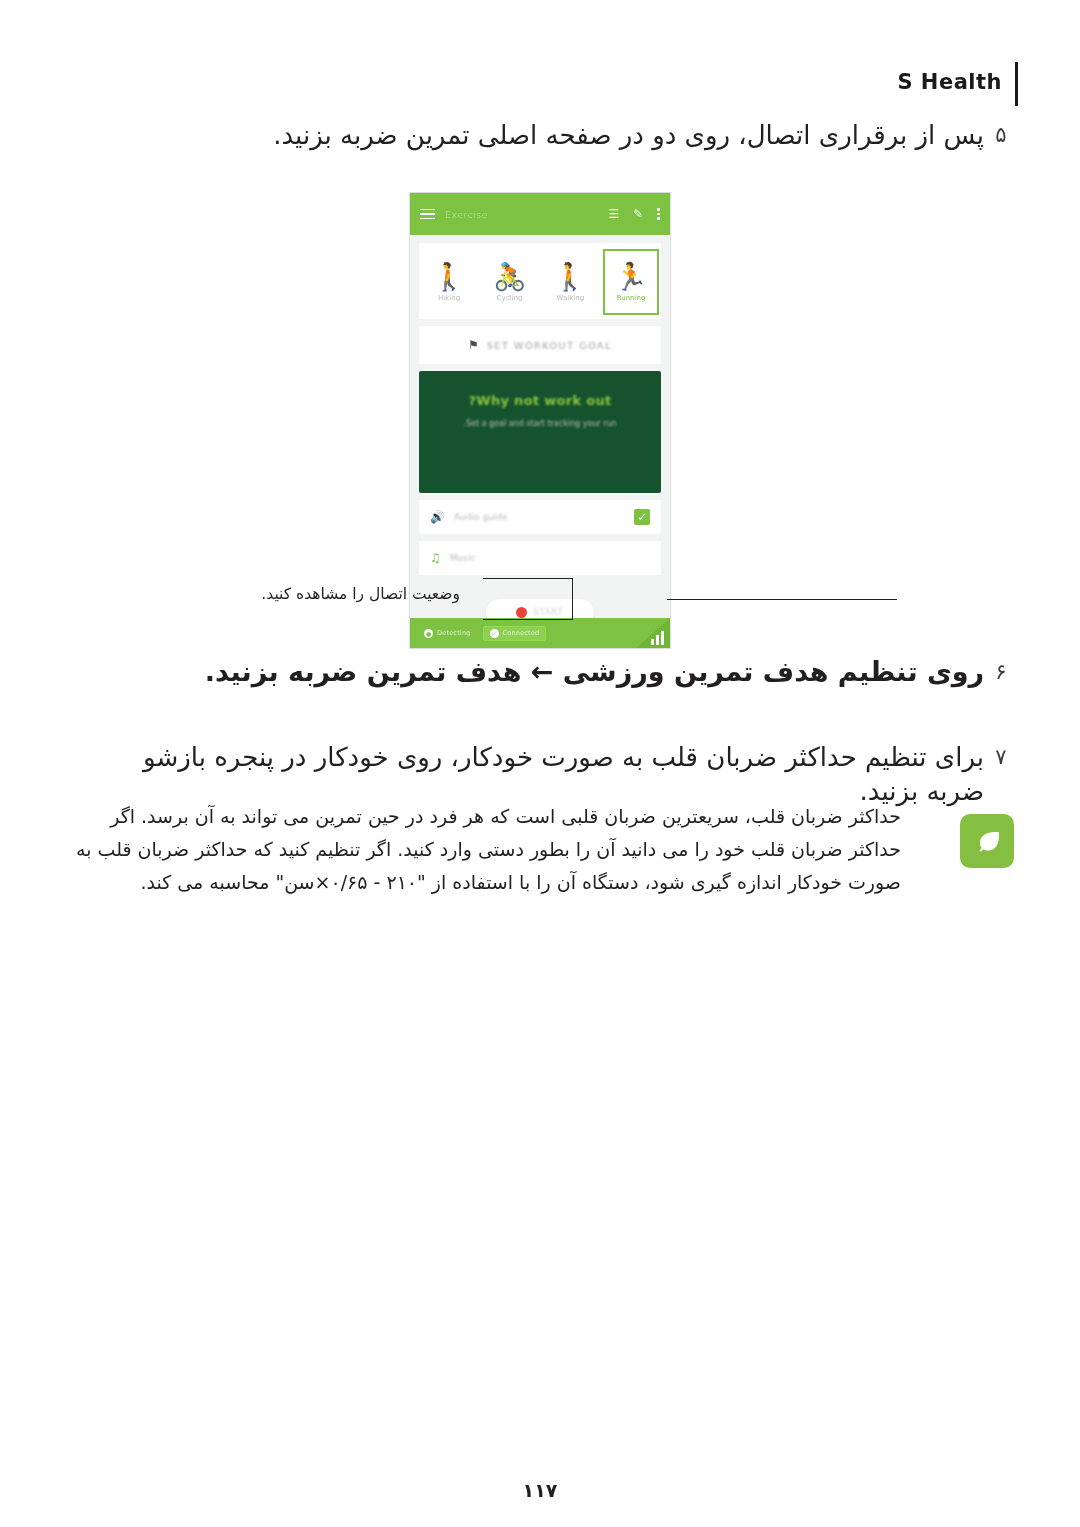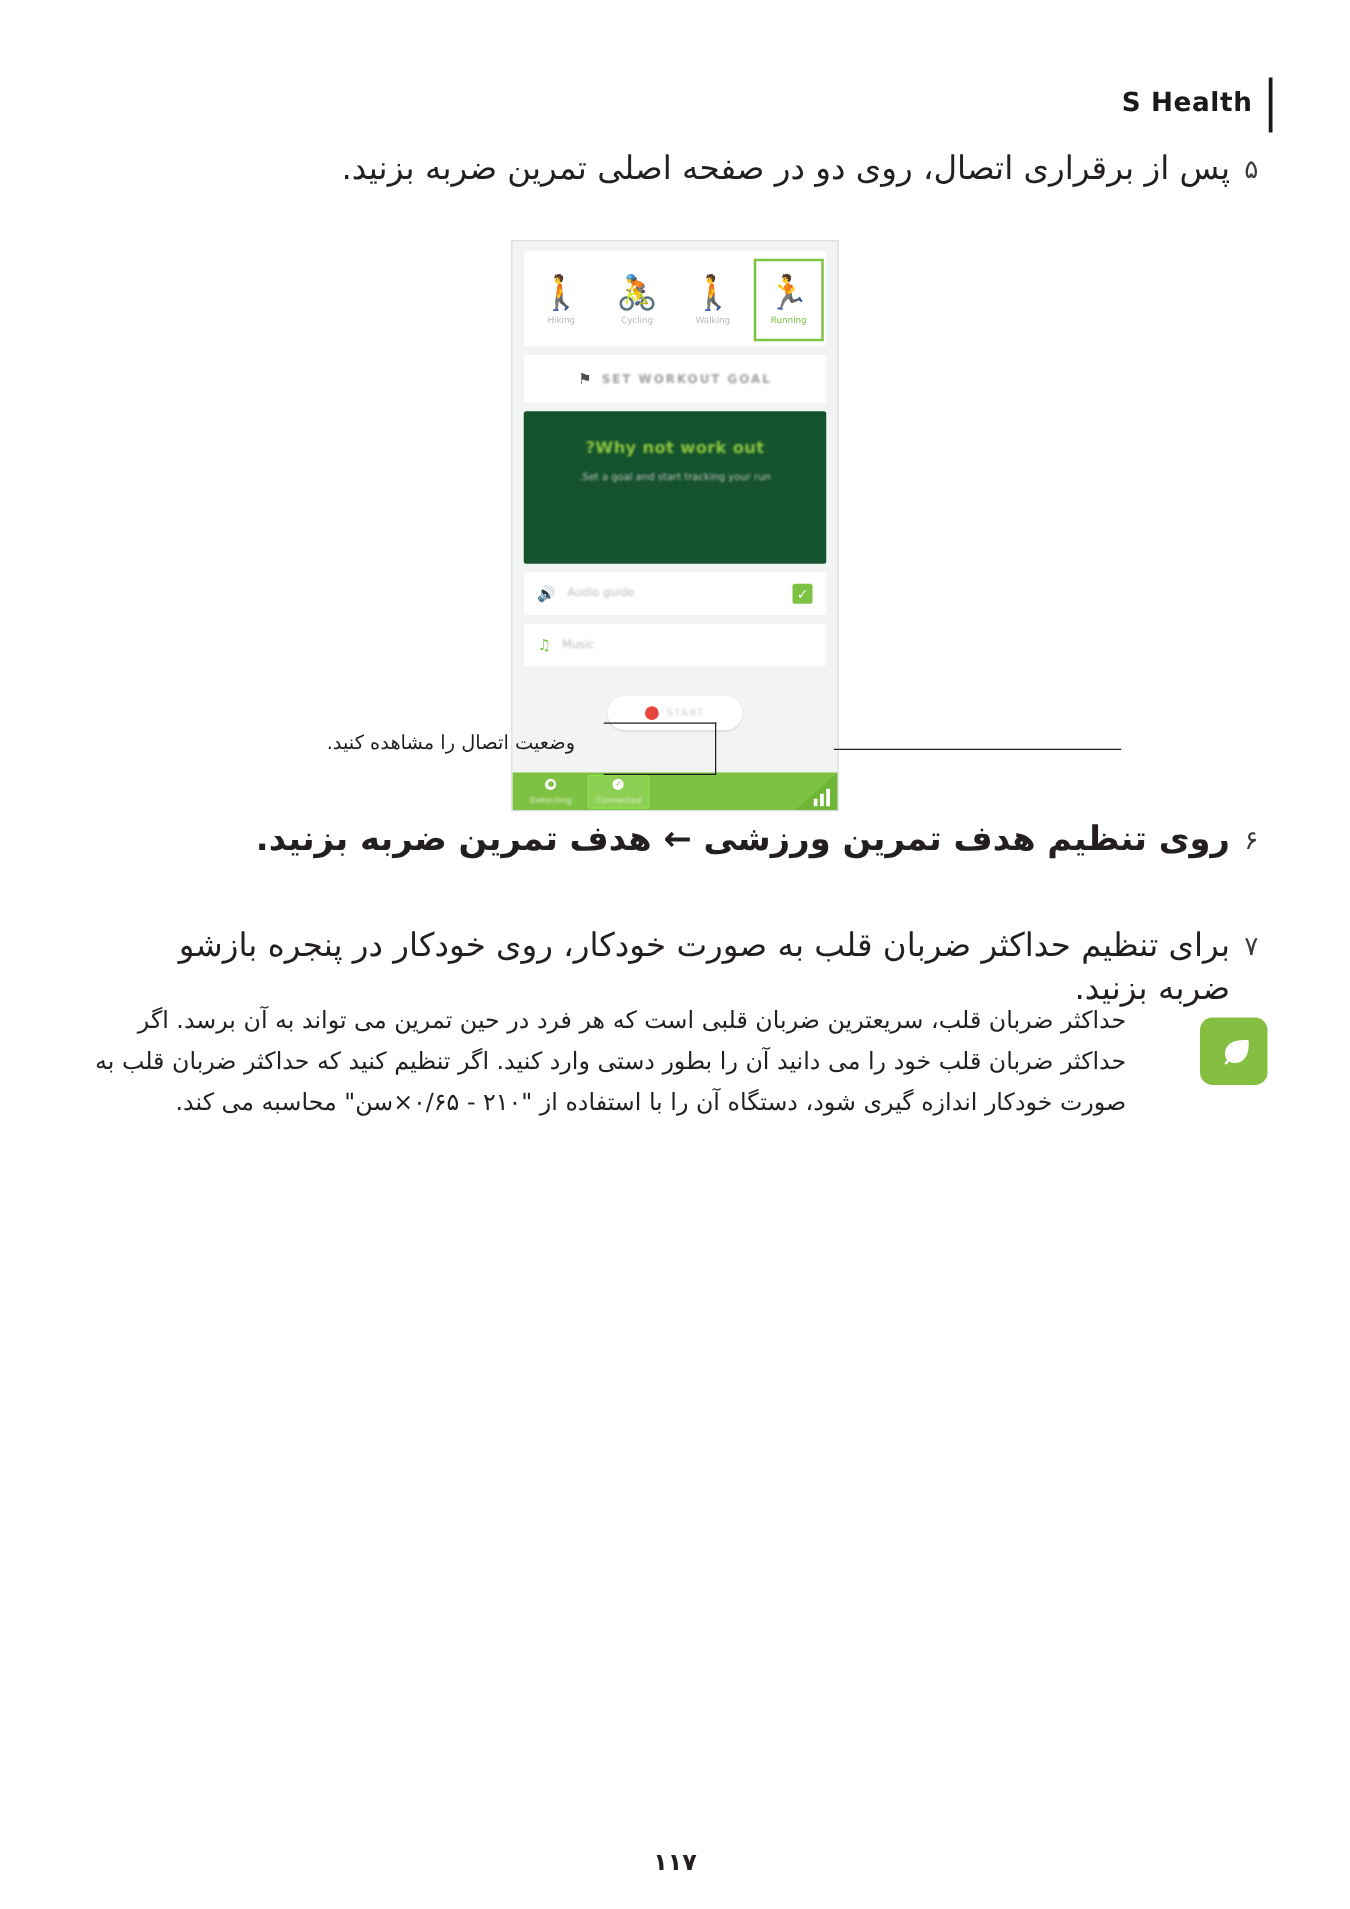--- a/index.html
+++ b/index.html
@@ -195,21 +195,21 @@
     border-radius: 2px;
     display: flex;
     align-items: center;
     padding: 0 12px;
     box-sizing: border-box;
     direction: ltr;
   }
   .card.goal { height: 38px; justify-content: center; gap: 8px; }
   .card.goal .flagicon { font-size: 12px; color: #4d4d4d; }
   .card.goal .goaltext {
-    font-size: 9.5px; letter-spacing: 1.6px; color: #9e9e9e; filter: blur(0.8px); font-weight: bold;
+    font-size: 9.5px; letter-spacing: 1.6px; color: #9e9e9e; filter: blur(0.8px); font-weight: normal;
   }
 
   .promo {
     background: #14532d;
     margin-top: 7px;
     height: 122px;
     border-radius: 2px;
     display: flex;
     flex-direction: column;
     align-items: center;
@@ -266,21 +266,21 @@
     background: #7dc242;
     display: flex;
     align-items: center;
     padding-left: 8px;
     box-sizing: border-box;
     direction: ltr;
     gap: 6px;
   }
   .chip {
     display: flex; align-items: center; gap: 4px;
-    padding: 2px 6px; border-radius: 2px; flex-direction: column;
+    padding: 2px 6px; border-radius: 2px;
   }
   .chip .cdot {
     width: 9px; height: 9px; border-radius: 50%; background: #ffffff;
     display: flex; align-items: center; justify-content: center;
     font-size: 6px; color: #7dc242;
   }
   .chip .ctxt { font-size: 6.5px; color: #e4f3d4; filter: blur(0.7px); letter-spacing: .2px; }
   .chip.boxed { border: 1.6px solid #8fe04a; background: #8ccf52; }
   .bars {
     position: absolute; right: 6px; bottom: 3px;
@@ -346,20 +346,39 @@
   <div class="header-title">S Health</div>
 </div>
 
 <div class="step" id="step5">
   <div class="step-num">۵</div>
   <div class="step-text">پس از برقراری اتصال، روی دو در صفحه اصلی تمرین ضربه بزنید.</div>
 </div>
 
 <div class="phone">
 
+  <div class="phone-topbar">
+    <div class="tb-left">
+      <span class="hamburger">
+          <i></i>
+          <i></i>
+          <i></i>
+        </span>
+      <span class="tb-title">Exercise</span>
+    </div>
+    <div class="tb-right">
+      <span class="tb-icon">☰</span>
+      <span class="tb-icon">✎</span>
+      <span class="dots">
+          <span></span>
+          <span></span>
+          <span></span>
+        </span>
+    </div>
+  </div>
 
   <div class="phone-body">
 
     <div class="act-row">
       <div class="act sel">
         <span class="glyph">🏃</span>
         <span class="lbl">Running</span>
       </div>
       <div class="act">
         <span class="glyph">🚶</span>

